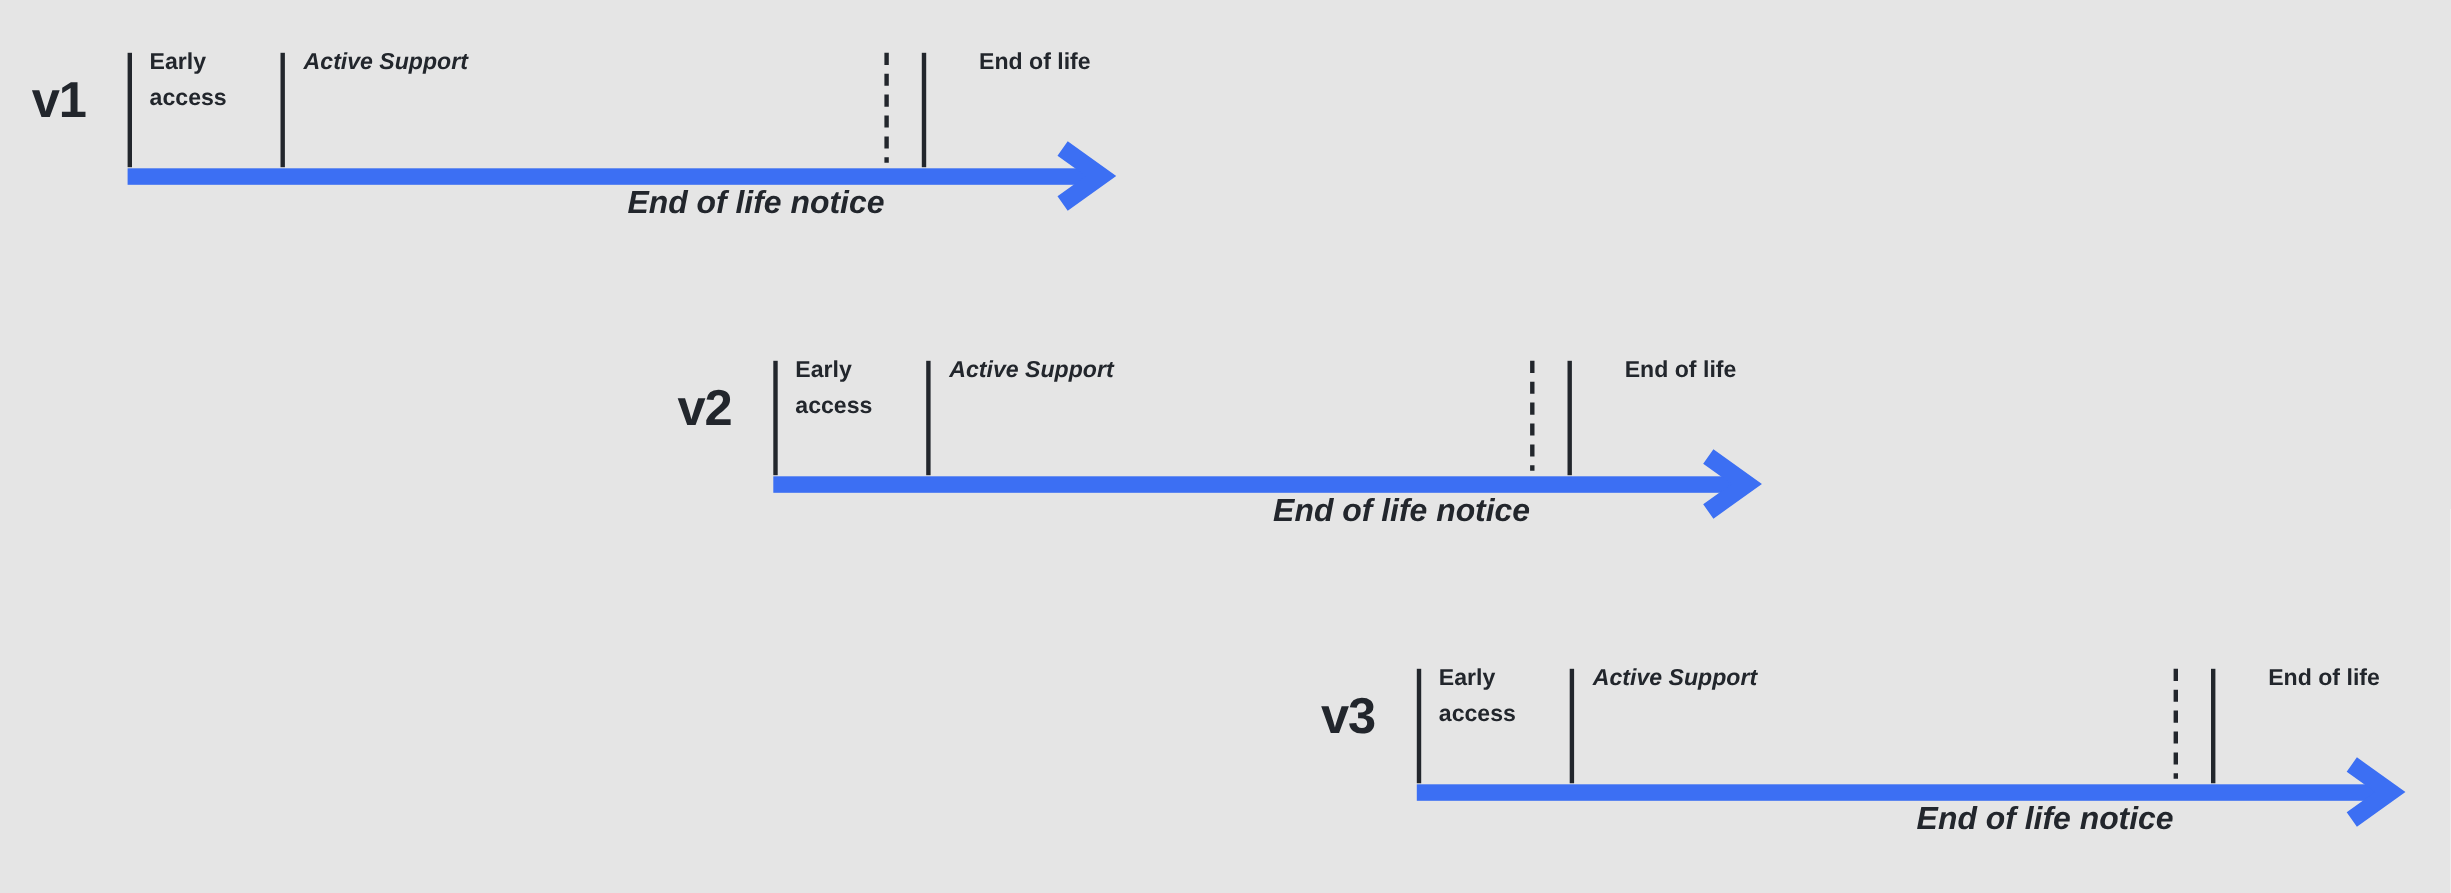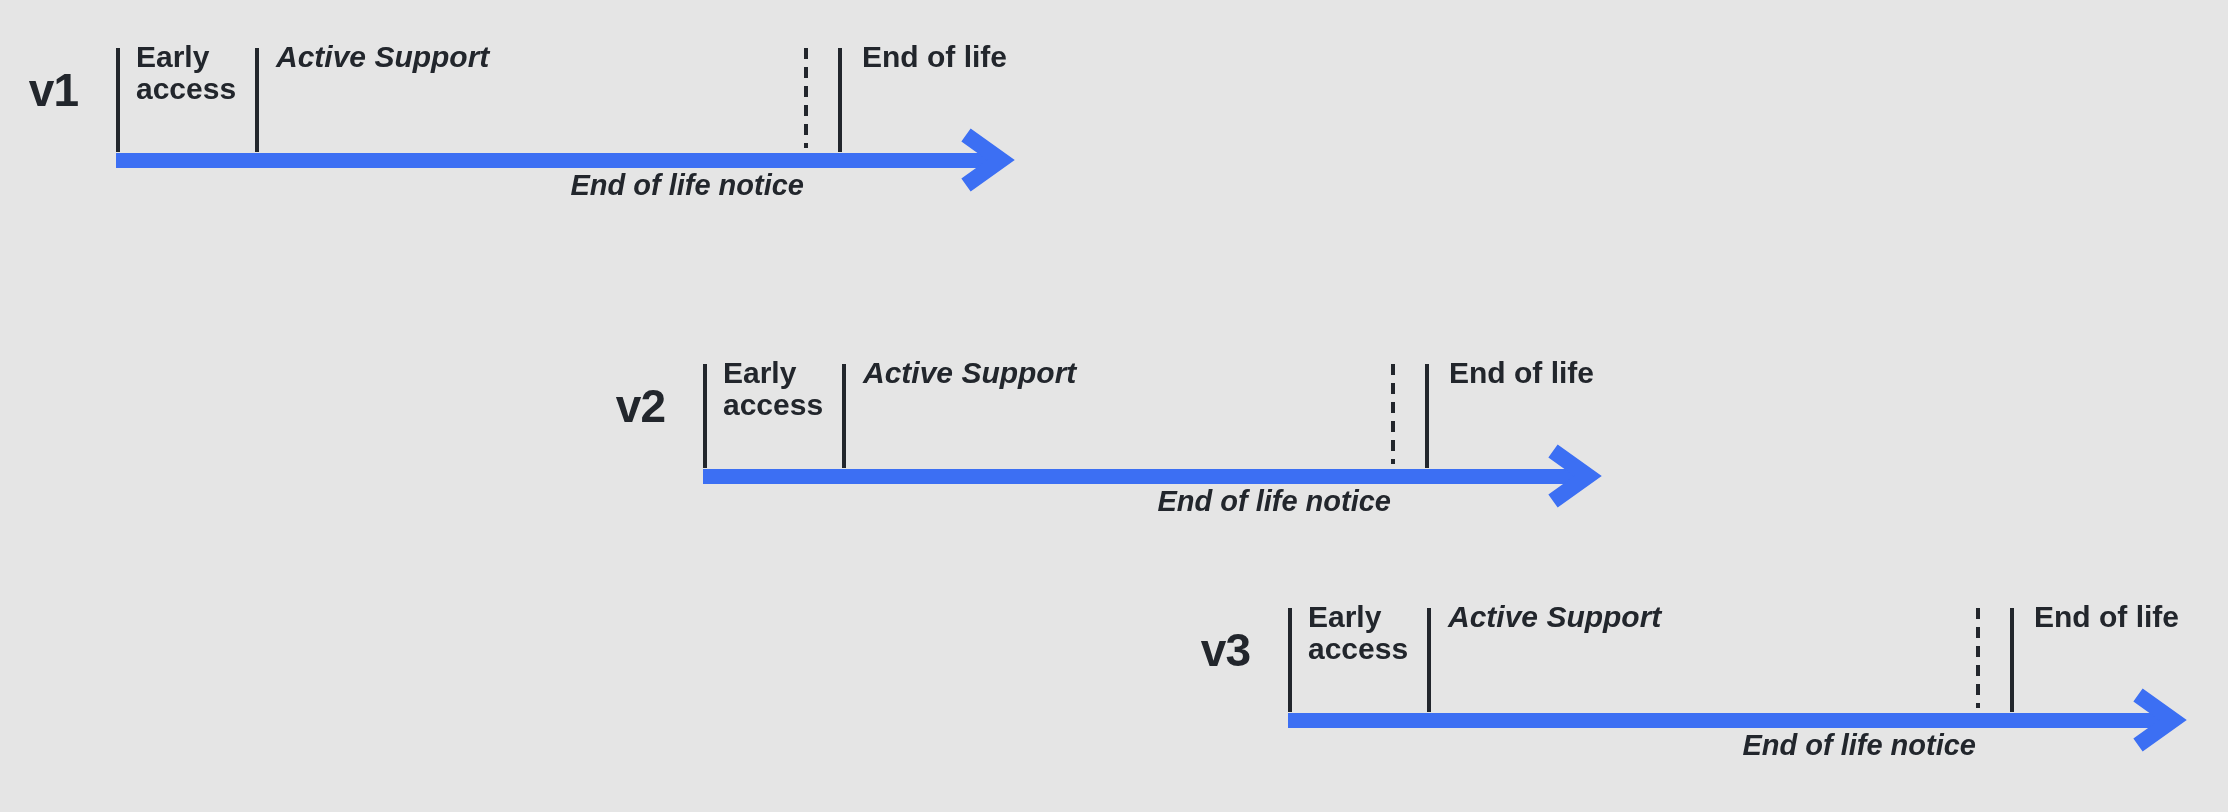--- a/index.html
+++ b/index.html
@@ -6,36 +6,36 @@
   .canvas{
     position:relative;
     width:2228px;height:812px;
     background:#e5e5e5;
     overflow:hidden;
     font-family:"Liberation Sans",sans-serif;
     color:#22262c;
   }
   .row{position:absolute;width:960px;height:215px;}
   .r1{left:116px;top:48px;}
-  .r2{left:703px;top:328px;margin-top:36px;}
+  .r2{left:703px;top:328px;}
   .r3{left:1288px;top:608px;}
   .track{position:absolute;left:0;top:0;overflow:visible;}
   .version{
     position:absolute;left:-170px;top:16px;width:132px;
     text-align:right;
     font-size:46px;font-weight:700;line-height:1.15;
     letter-spacing:-1px;
   }
   .phase{
     position:absolute;top:-7px;
-    font-size:30px;font-weight:700;line-height:32px;
+    font-size:21px;font-weight:700;line-height:32px;
   }
   .early{left:20px;width:112px;}
   .active{left:160px;white-space:nowrap;font-style:italic;}
-  .eol{left:746px;white-space:nowrap;}
+  .eol{left:774px;white-space:nowrap;}
   .notice{
     position:absolute;top:121px;left:288px;width:400px;
     text-align:right;white-space:nowrap;
     font-size:29px;font-weight:700;line-height:32px;font-style:italic;
   }
 </style>
 </head>
 <body>
 
 <div class="canvas">

